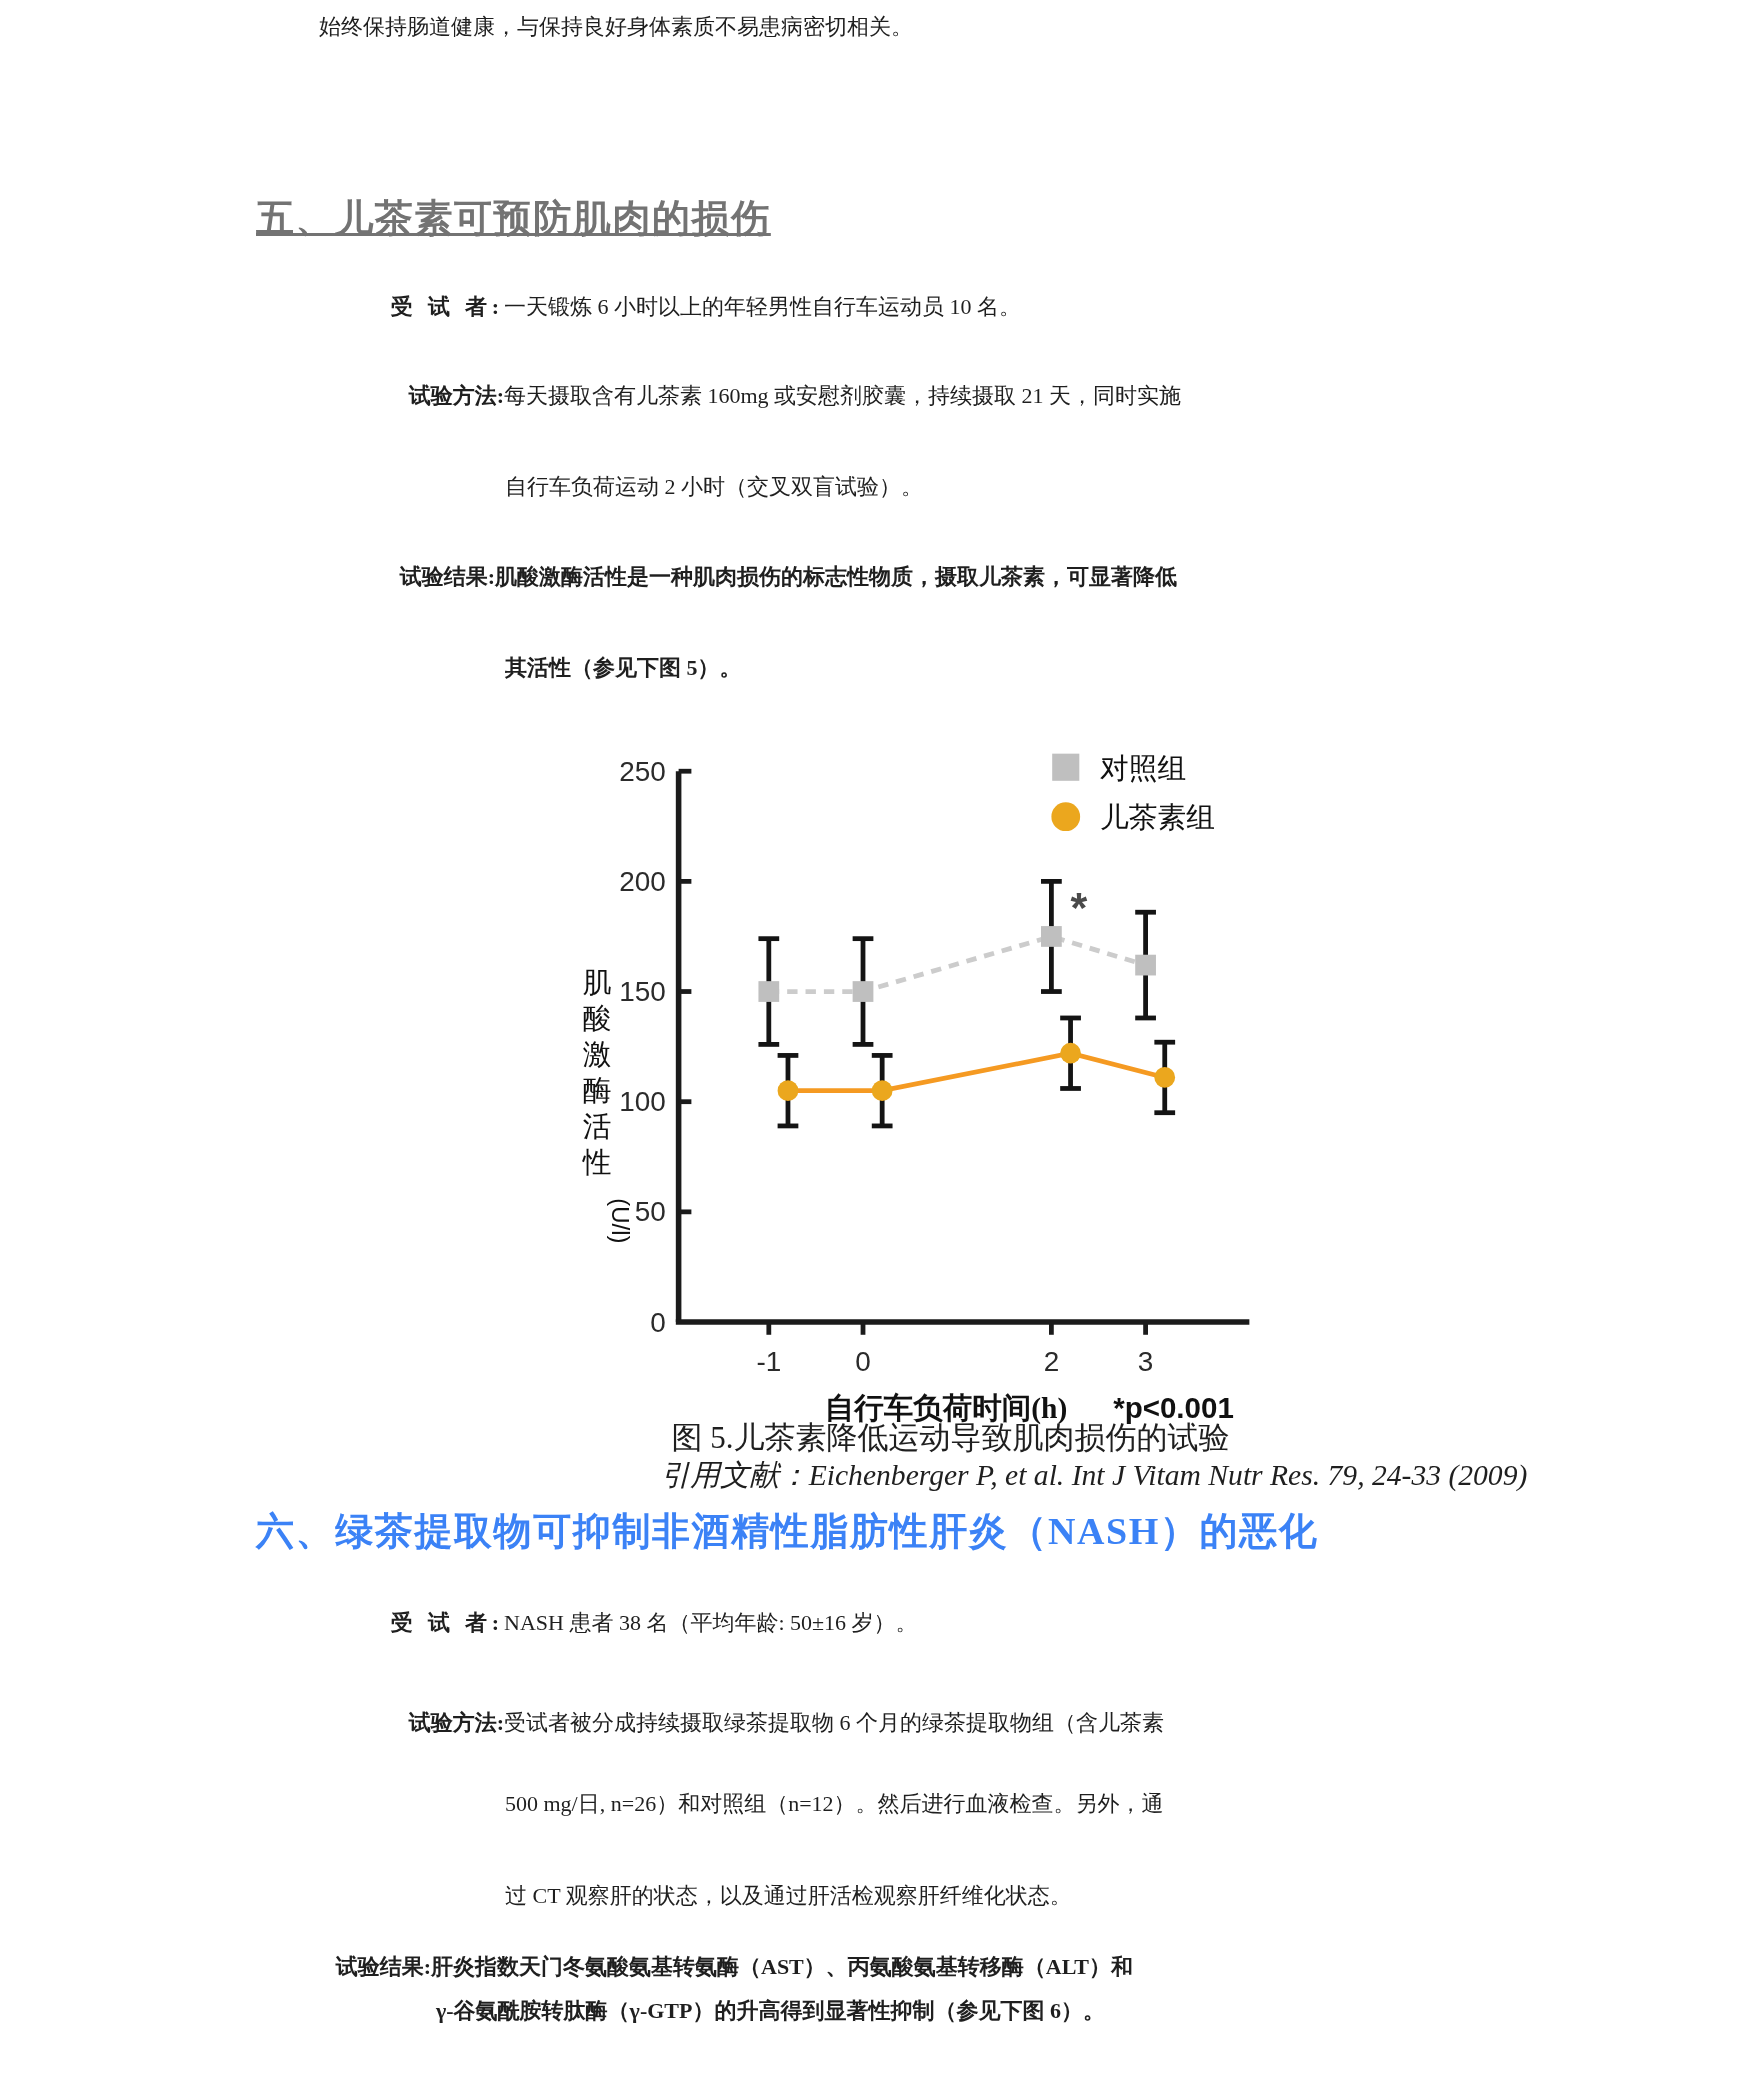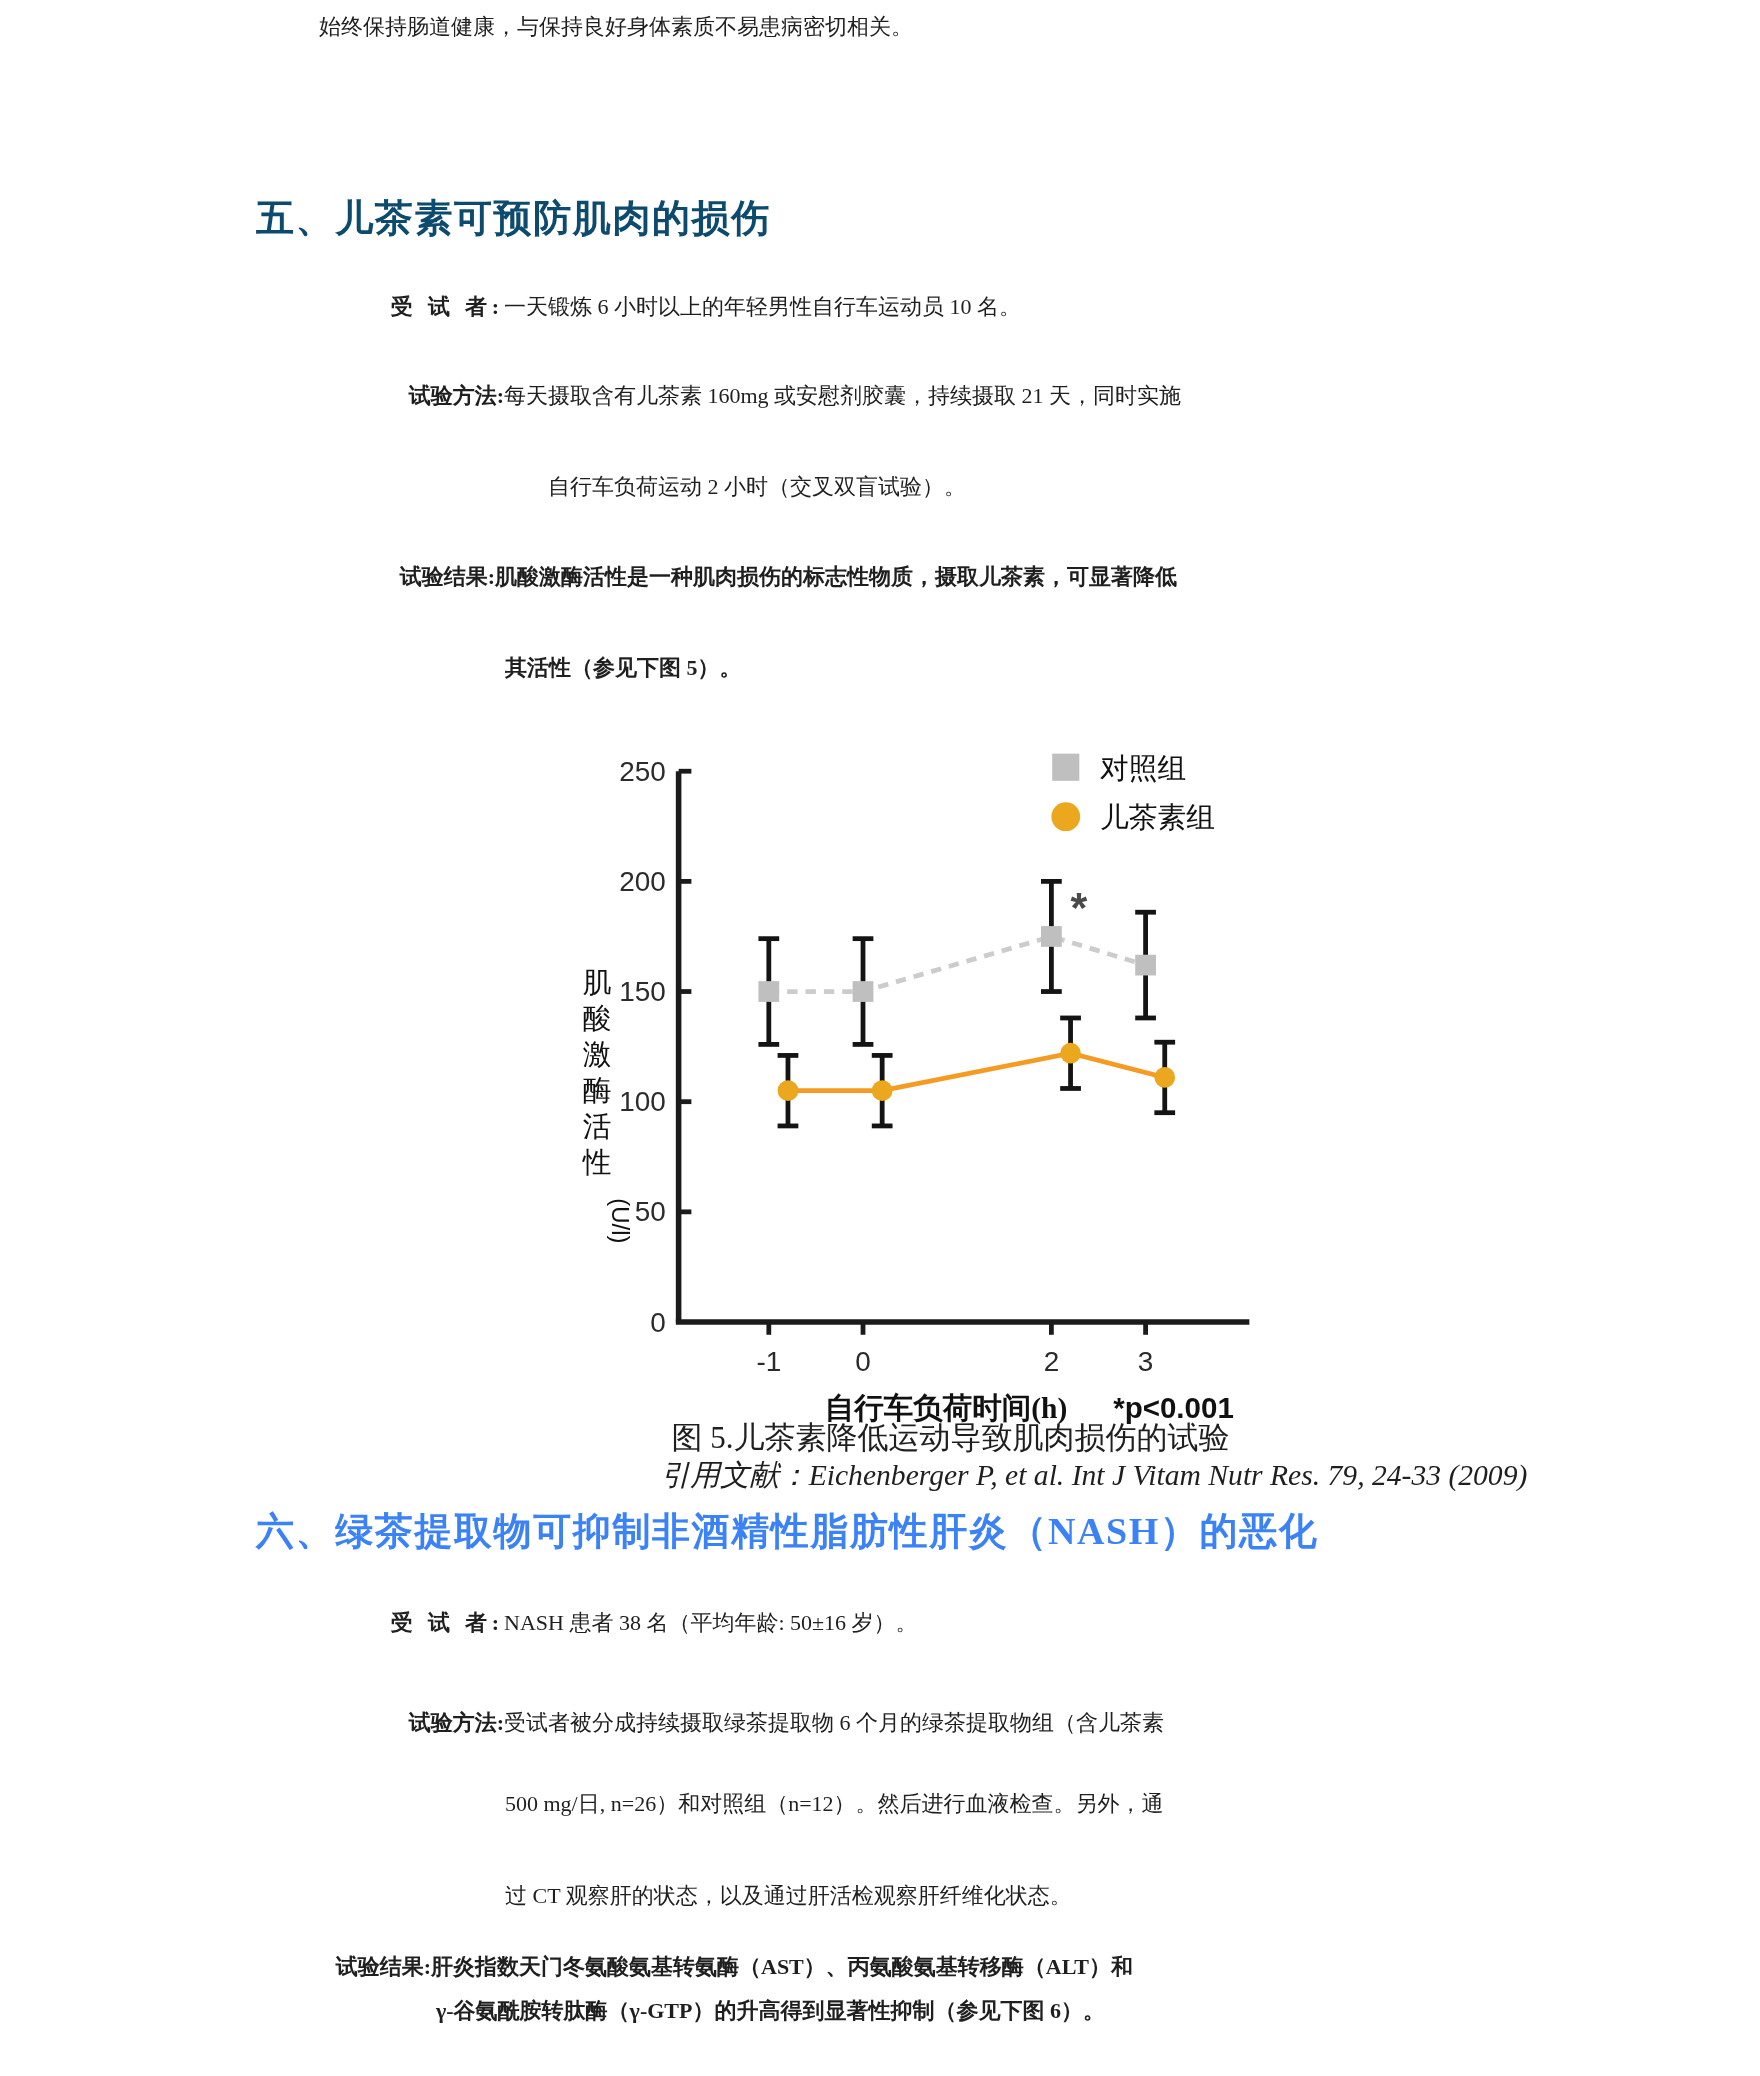--- a/index.html
+++ b/index.html
@@ -19,30 +19,30 @@
   .legend{font-size:36px;fill:#111;}
   .xlabel{font-size:37px;font-weight:bold;fill:#111;}
   .pnote{font-size:37px;font-weight:600;fill:#111;font-family:"Liberation Sans",sans-serif;}
   .star{font-size:54px;font-weight:bold;fill:#4a4a4a;font-family:"Liberation Sans",sans-serif;}
 </style>
 </head>
 <body>
 
 <div class="row" style="left:319px;top:14.4px;">始终保持肠道健康，与保持良好身体素质不易患病密切相关。</div>
 
-<div class="hd" style="left: 256px; top: 193px; color: #0c4a6e;">五、儿茶素可预防肌肉的损伤</div>
+<div class="hd" style="left: 256px; top: 193px; color: #737373; text-decoration: underline;">五、儿茶素可预防肌肉的损伤</div>
 
 <div class="row" style="left:319px;top:294px;">
   <span class="lbl w sp">受 试 者:</span><span>一天锻炼 6 小时以上的年轻男性自行车运动员 10 名。</span>
 </div>
 
 <div class="row" style="left:319px;top:383px;">
   <span class="lbl w">试验方法:</span><span>每天摄取含有儿茶素 160mg 或安慰剂胶囊，持续摄取 21 天，同时实施</span>
 </div>
-<div class="row" style="left:505px;top:474px;margin-left:43px;">自行车负荷运动 2 小时（交叉双盲试验）。</div>
+<div class="row" style="left:505px;top:474px;">自行车负荷运动 2 小时（交叉双盲试验）。</div>
 
 <div class="row b" style="left:319px;top:564px;">
   <span class="lbl" style="width:176px;">试验结果:</span><span>肌酸激酶活性是一种肌肉损伤的标志性物质，摄取儿茶素，可显著降低</span>
 </div>
 <div class="row b" style="left:505px;top:655px;">其活性（参见下图 5）。</div>
 
 <svg class="chart-svg" id="chart-svg" width="910" height="727" viewBox="0 0 1140 910">
     <line x1="220" y1="45" x2="220" y2="735" stroke="#1b1b1b" stroke-width="7"></line>
     <line x1="216.5" y1="735" x2="935" y2="735" stroke="#1b1b1b" stroke-width="7"></line>
     <text x="204" y="747" text-anchor="end" class="tick">0</text>

